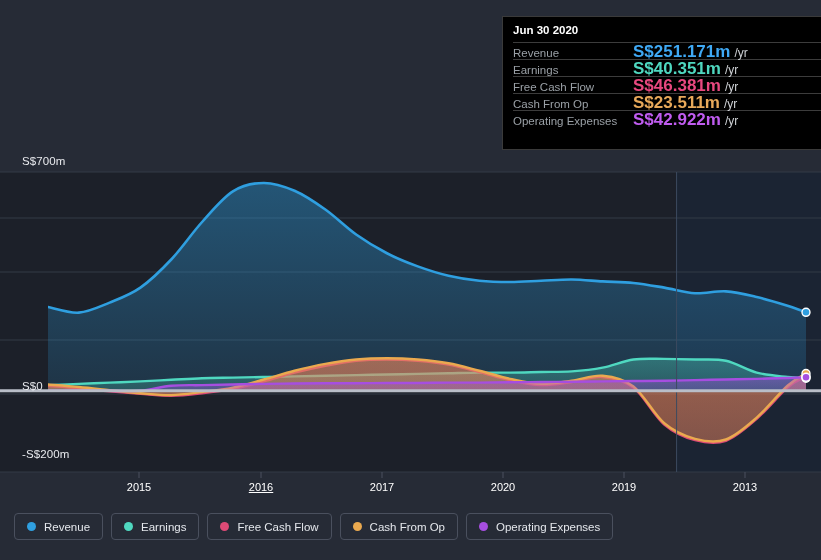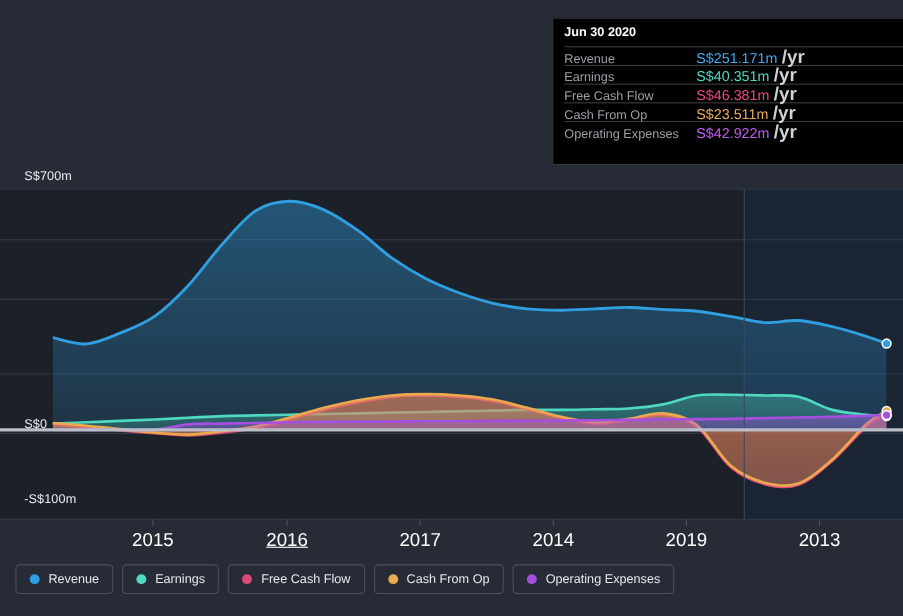--- a/index.html
+++ b/index.html
@@ -21,21 +21,21 @@
   .y-label {
     position: absolute;
     color: #e8eaee;
     font-size: 11.5px;
     letter-spacing: .1px;
     white-space: nowrap;
   }
   .x-label {
     position: absolute;
     color: #ffffff;
-    font-size: 17px;
+    font-size: 11px;
     white-space: nowrap;
     transform: translateX(-50%);
   }
 
   
   #tooltip {
     position: absolute;
     left: 466px; top: 16px; width: 340px; height: 134px;
     background: #000000;
     border: 1px solid #3a3a3a;
@@ -55,22 +55,22 @@
     height: 17px;
     line-height: 17px;
   }
   .tt-row.noline { border-top: none; }
   .tt-key {
     color: #9aa0a6;
     font-size: 11.5px;
     width: 120px;
     flex: none;
   }
-  .tt-val { font-size: 13px; font-weight: normal; }
-  .tt-unit { color: #cfd2d6; font-size: 17px; font-weight: bold; margin-left: 4px; }
+  .tt-val { font-size: 17px; font-weight: bold; }
+  .tt-unit { color: #cfd2d6; font-size: 12px; font-weight: normal; margin-left: 4px; }
 
   
   #legend {
     position: absolute; left: 14px; top: 513px;
     display: flex; gap: 8px;
   }
   .legend-item {
     display: flex; align-items: center; gap: 8px;
     border: 1px solid #4a505e;
     border-radius: 4px;
@@ -144,27 +144,27 @@
         <line x1="139" y1="472" x2="139" y2="478" stroke="#4a505e" stroke-width="1"></line>
         <line x1="261" y1="472" x2="261" y2="478" stroke="#4a505e" stroke-width="1"></line>
         <line x1="382" y1="472" x2="382" y2="478" stroke="#4a505e" stroke-width="1"></line>
         <line x1="503" y1="472" x2="503" y2="478" stroke="#4a505e" stroke-width="1"></line>
         <line x1="624" y1="472" x2="624" y2="478" stroke="#4a505e" stroke-width="1"></line>
         <line x1="745" y1="472" x2="745" y2="478" stroke="#4a505e" stroke-width="1"></line>
       </svg>
     <div id="y-labels">
         <div class="y-label" style="left: 22px; top: 155px;">S$700m</div>
         <div class="y-label" style="left: 22px; top: 380px;">S$0</div>
-        <div class="y-label" style="left: 22px; top: 448px;">-S$100m</div>
+        <div class="y-label" style="left: 22px; top: 448px;">-S$200m</div>
       </div>
     <div id="x-labels">
         <div class="x-label" style="left: 139px; top: 481px;">2015</div>
         <div class="x-label" style="left: 261px; top: 481px; text-decoration: underline;">2016</div>
         <div class="x-label" style="left: 382px; top: 481px;">2017</div>
-        <div class="x-label" style="left: 503px; top: 481px;">2014</div>
+        <div class="x-label" style="left: 503px; top: 481px;">2020</div>
         <div class="x-label" style="left: 624px; top: 481px;">2019</div>
         <div class="x-label" style="left: 745px; top: 481px;">2013</div>
       </div>
   </div>
 
   <div id="tooltip">
     <div class="tt-title">Jun 30 2020</div>
     <div id="tooltip-rows">
         <div class="tt-row">
           <span class="tt-key">Revenue</span>

